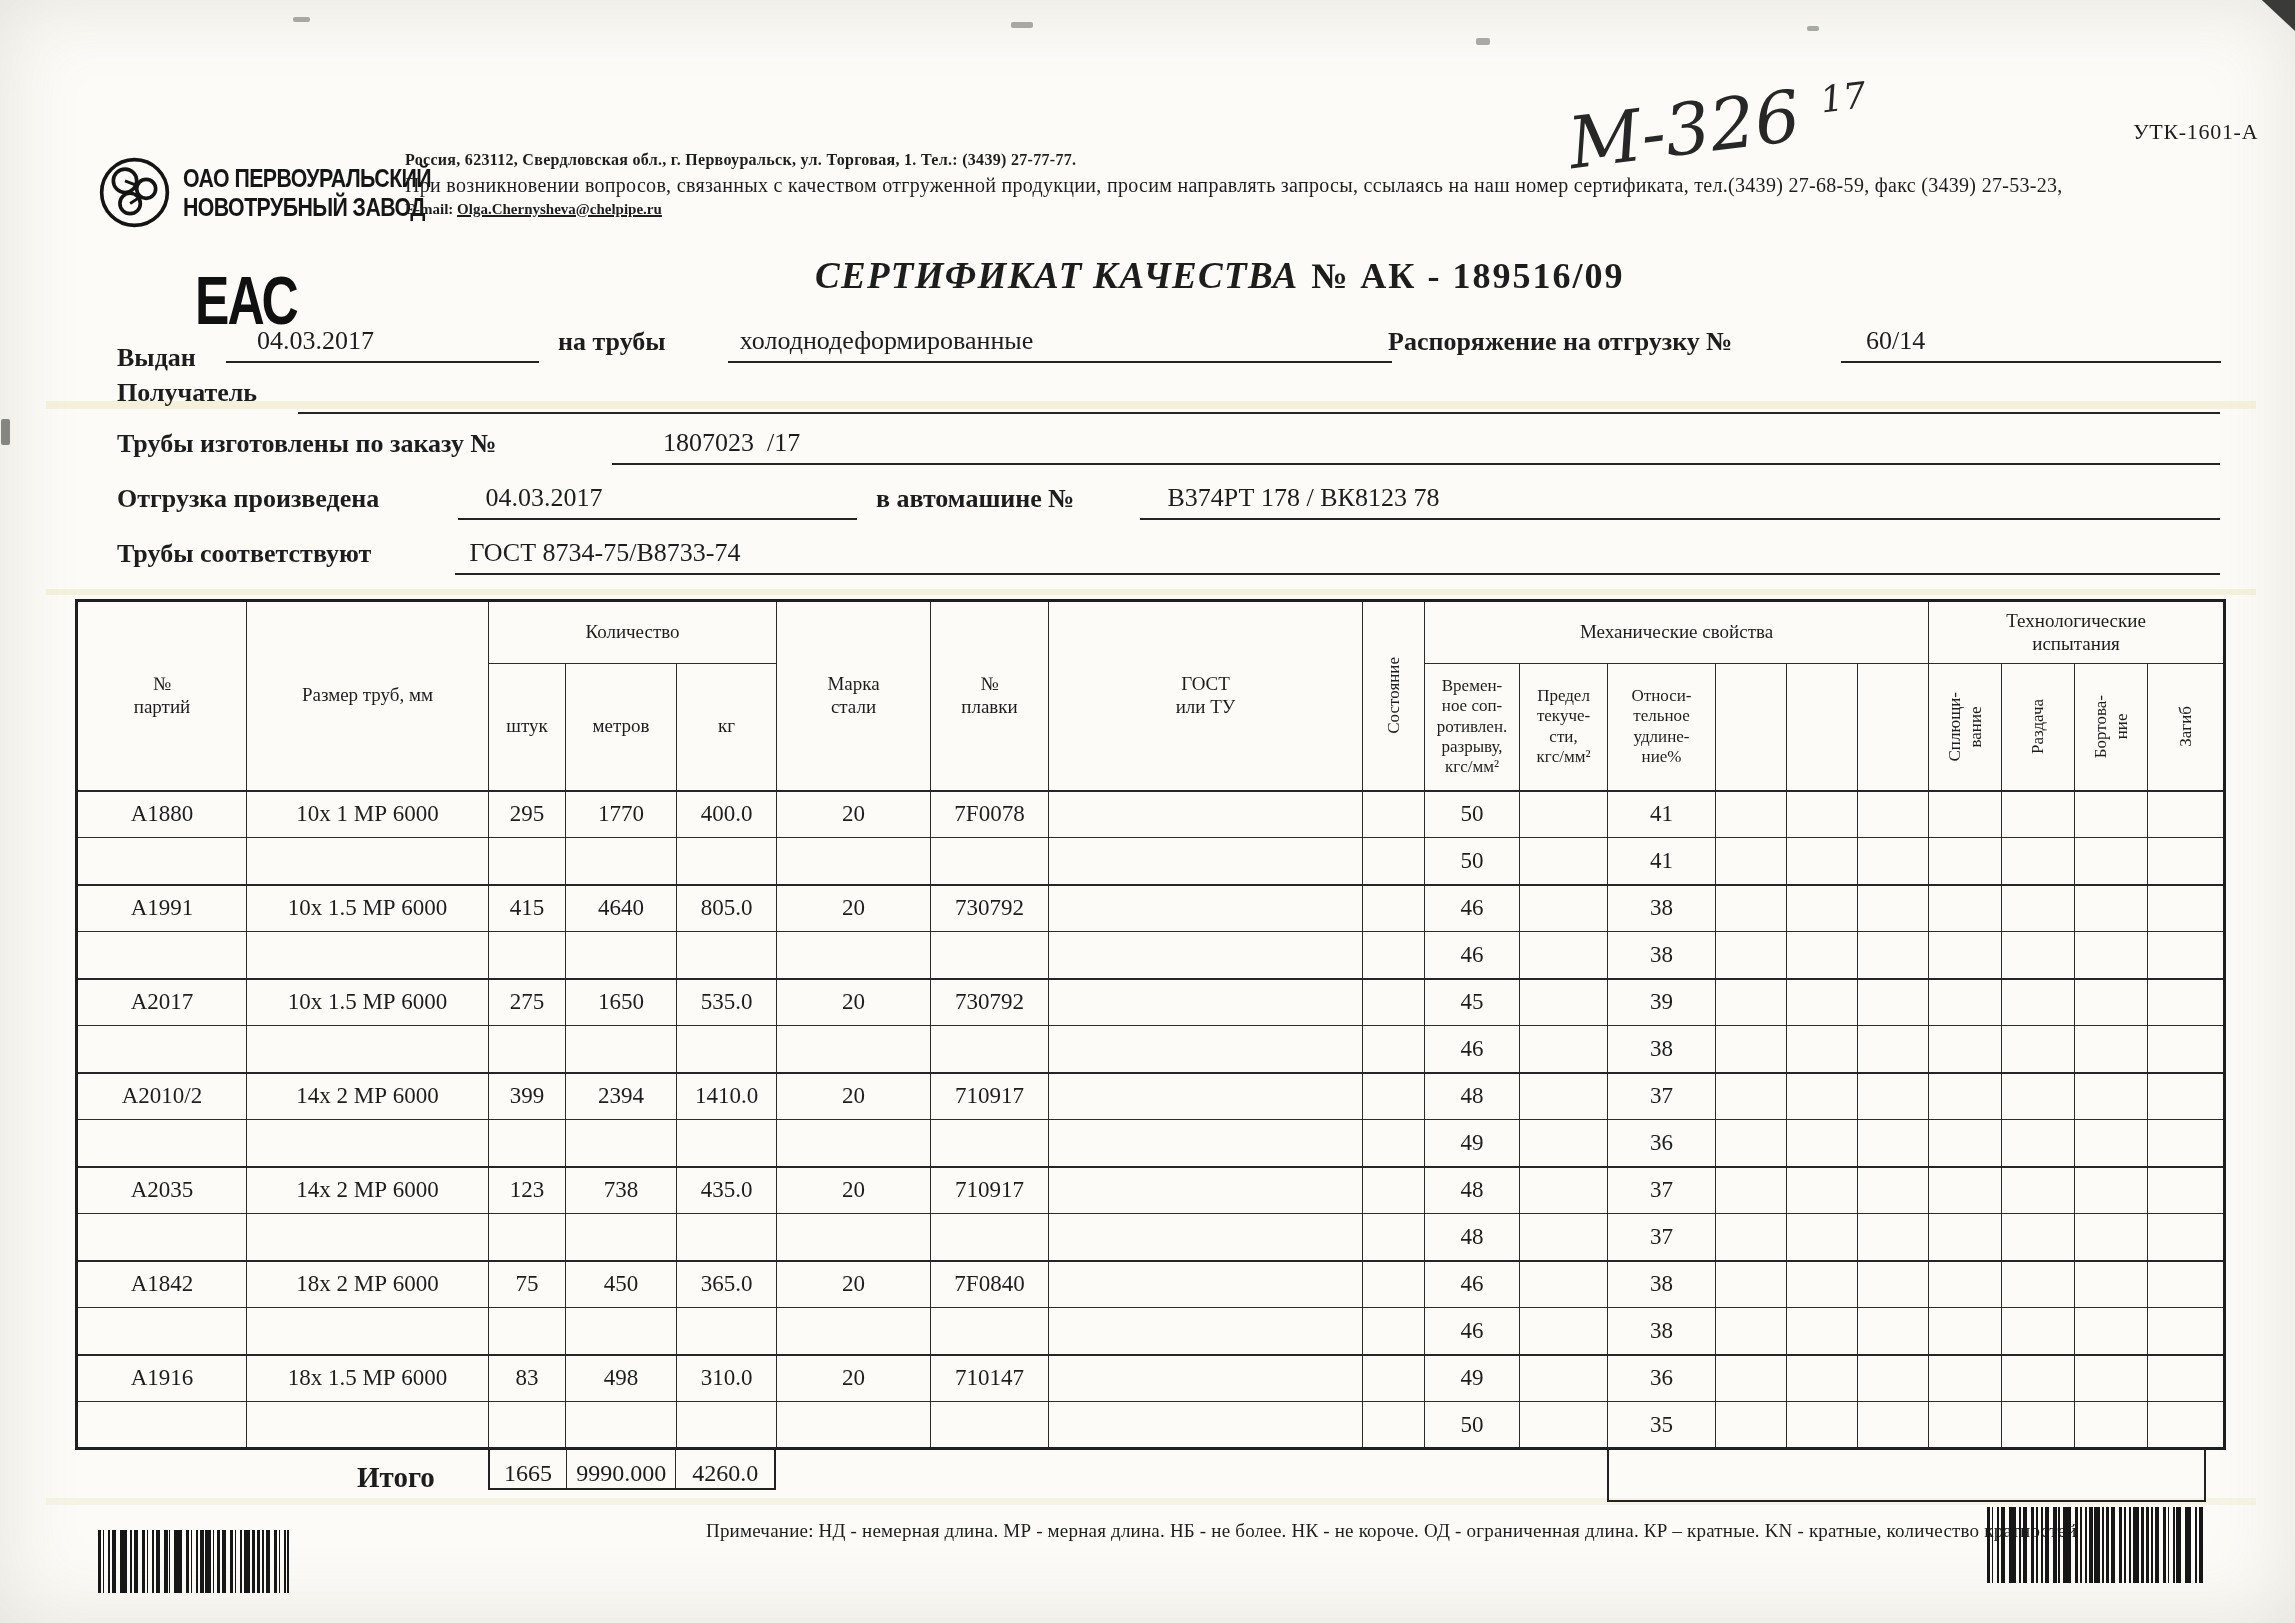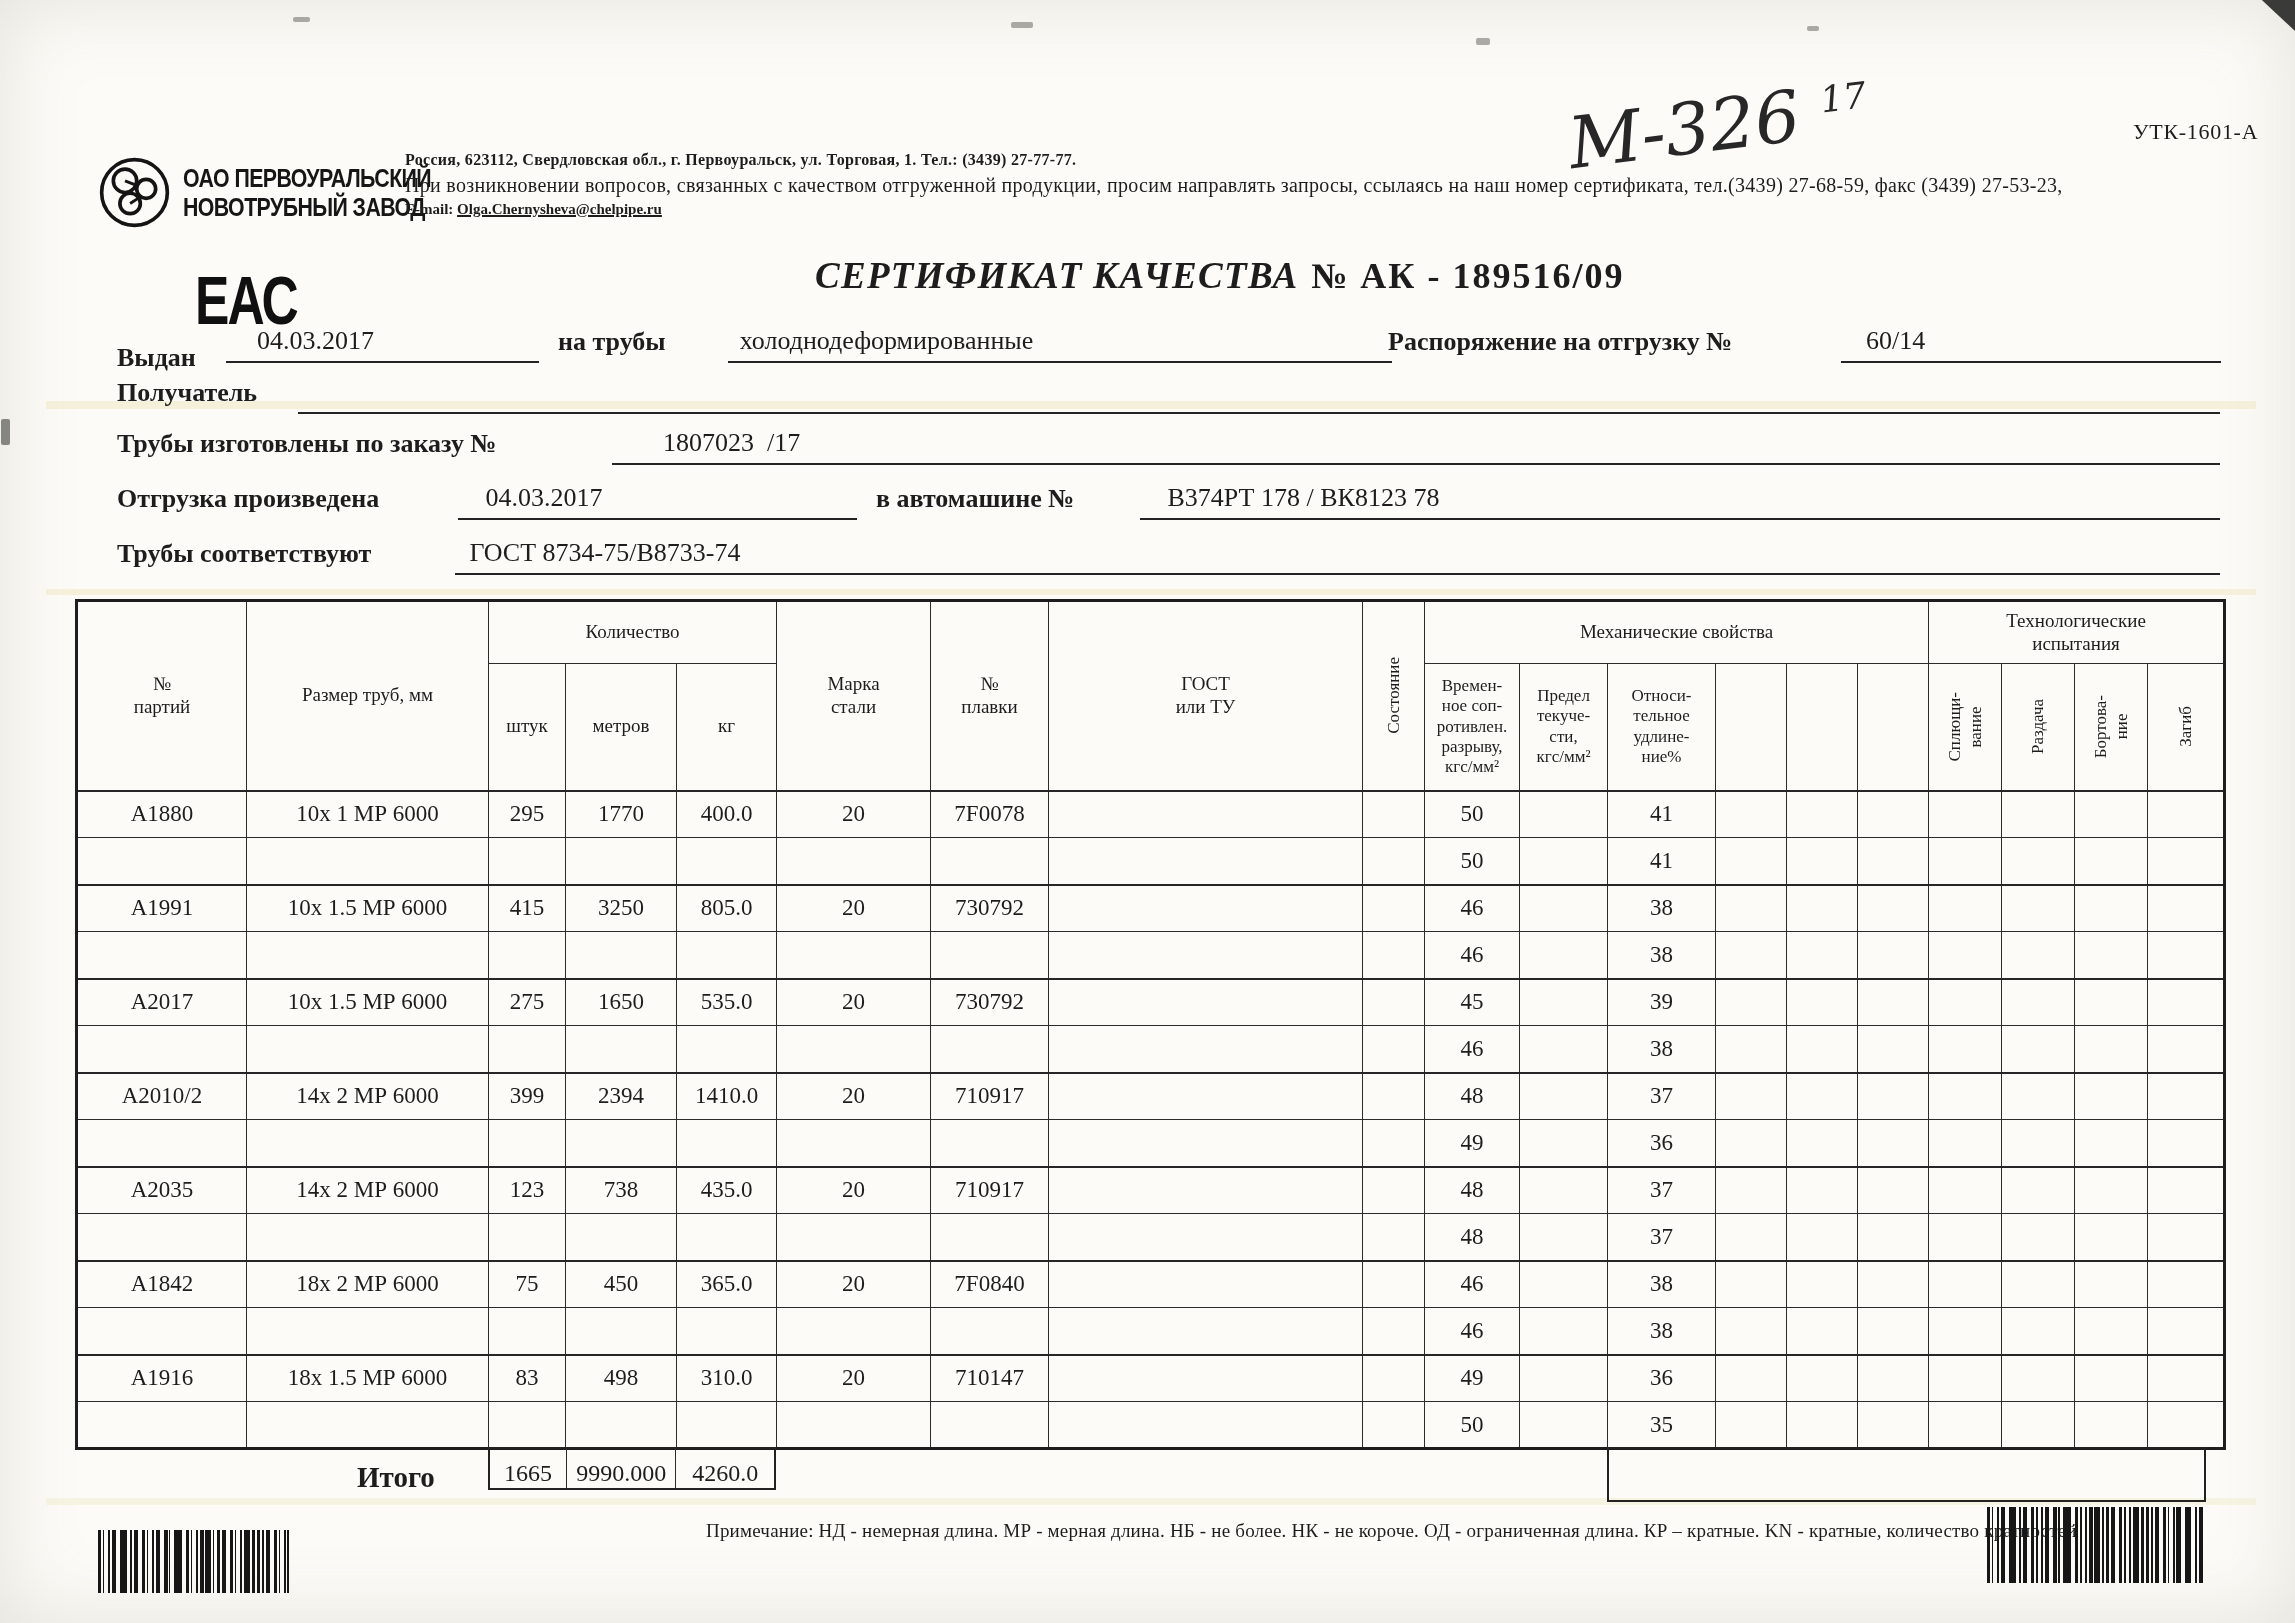--- a/index.html
+++ b/index.html
@@ -259,21 +259,21 @@
           <td></td>
           <td></td>
           <td></td>
           <td></td>
           <td></td>
         </tr>
         <tr class="batch-start">
           <td>А1991</td>
           <td>10х 1.5 МР 6000</td>
           <td>415</td>
-          <td>3250</td>
+          <td>4640</td>
           <td>805.0</td>
           <td>20</td>
           <td>730792</td>
           <td></td>
           <td></td>
           <td>46</td>
           <td></td>
           <td>38</td>
           <td></td>
           <td></td>

